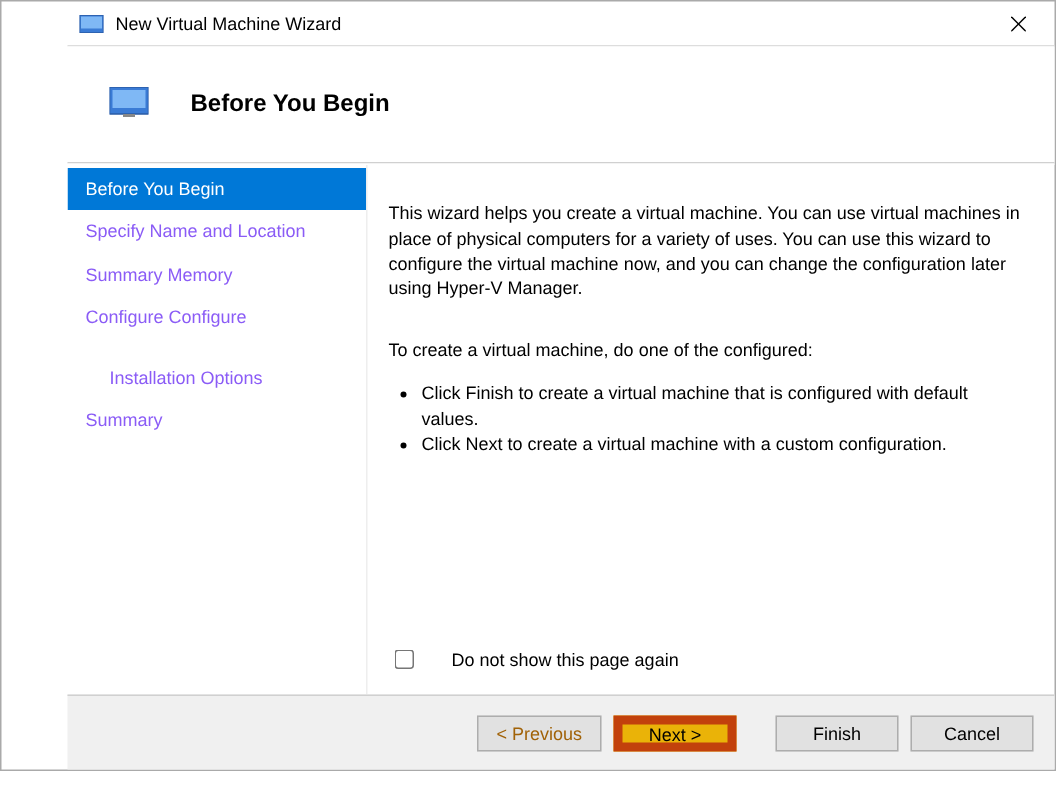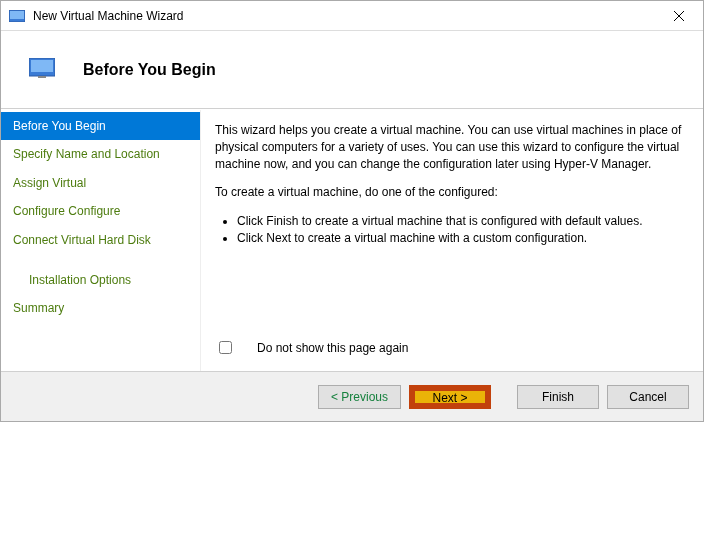--- a/index.html
+++ b/index.html
@@ -5,25 +5,26 @@
   * { box-sizing: border-box; }
   body {
     margin: 0;
     font-family: "Segoe UI", Tahoma, sans-serif;
     font-size: 12px;
     background: #fff;
     color: #000;
   }
   .window {
     width: 704px;
-    height: 422px;
+    height: 514px;
     border: 1px solid #aaa;
     display: flex;
     flex-direction: column;
     background: #fff;
+    padding-left: 44px;
   }
   .titlebar {
     height: 30px;
     display: flex;
     align-items: center;
     padding: 0 4px 0 8px;
     border-bottom: 1px solid #ddd;
   }
   .titlebar-icon svg { display: block; }
   .titlebar-title {
@@ -60,38 +61,38 @@
   }
   .sidebar {
     width: 200px;
     padding: 2px 0;
     background: #fff;
     border-right: 1px solid #eee;
   }
   .step {
     padding: 4px 12px;
     font-size: 12px;
-    color: #4d7c0f;
+    color: #8b5cf6;
     cursor: pointer;
     line-height: 1.7;
   }
   .step.selected {
     background: #0078d7;
     color: #fff;
   }
   .step.indent { padding-left: 28px; margin-top: 12px; }
   .content {
     flex: 1;
     padding: 12px 20px 8px 14px;
     display: flex;
     flex-direction: column;
     font-size: 12px;
     color: #000;
   }
-  .content p { margin: 0 0 12px 0; line-height: 1.4; }
+  .content p { margin: 12px 0 12px 0; line-height: 1.4; }
   .content ul { margin: 0 0 10px 0; padding-left: 22px; }
   .content li { line-height: 1.4; }
   .content-spacer { flex: 1; }
   .checkbox-row {
     display: flex;
     align-items: center;
     gap: 22px;
     padding-bottom: 6px;
   }
   .checkbox-row input[type=checkbox] {
@@ -111,21 +112,21 @@
     min-width: 82px;
     height: 24px;
     padding: 0 12px;
     border: 1px solid #adadad;
     background: #e1e1e1;
     font-family: inherit;
     font-size: 12px;
     cursor: pointer;
   }
   .btn:disabled {
-    color: #15803d;
+    color: #a16207;
     cursor: default;
   }
   .btn.default {
     border: 6px solid #c2410c;
     background: #eab308;
   }
   .btn-gap { width: 10px; }
 </style>
 </head>
 <body>
@@ -156,23 +157,22 @@
         <rect x="9" y="18" width="8" height="2" fill="#888"></rect>
       </svg>
     </span>
     <span class="header-title">Before You Begin</span>
   </div>
 
   <div class="body">
     <div class="sidebar">
       <div class="step selected"><span>Before You Begin</span></div>
       <div class="step"><span>Specify Name and Location</span></div>
-      <div class="step"><span>Assign Virtual</span></div>
+      <div class="step"><span>Summary Memory</span></div>
       <div class="step"><span>Configure Configure</span></div>
-      <div class="step"><span>Connect Virtual Hard Disk</span></div>
       <div class="step indent"><span>Installation Options</span></div>
       <div class="step"><span>Summary</span></div>
     </div>
 
     <div class="content">
       <p>This wizard helps you create a virtual machine. You can use virtual machines in place of physical computers for a variety of uses. You can use this wizard to configure the virtual machine now, and you can change the configuration later using Hyper-V Manager.</p>
       <p>To create a virtual machine, do one of the configured:</p>
       <ul>
         <li>Click Finish to create a virtual machine that is configured with default values.</li>
         <li>Click Next to create a virtual machine with a custom configuration.</li>

